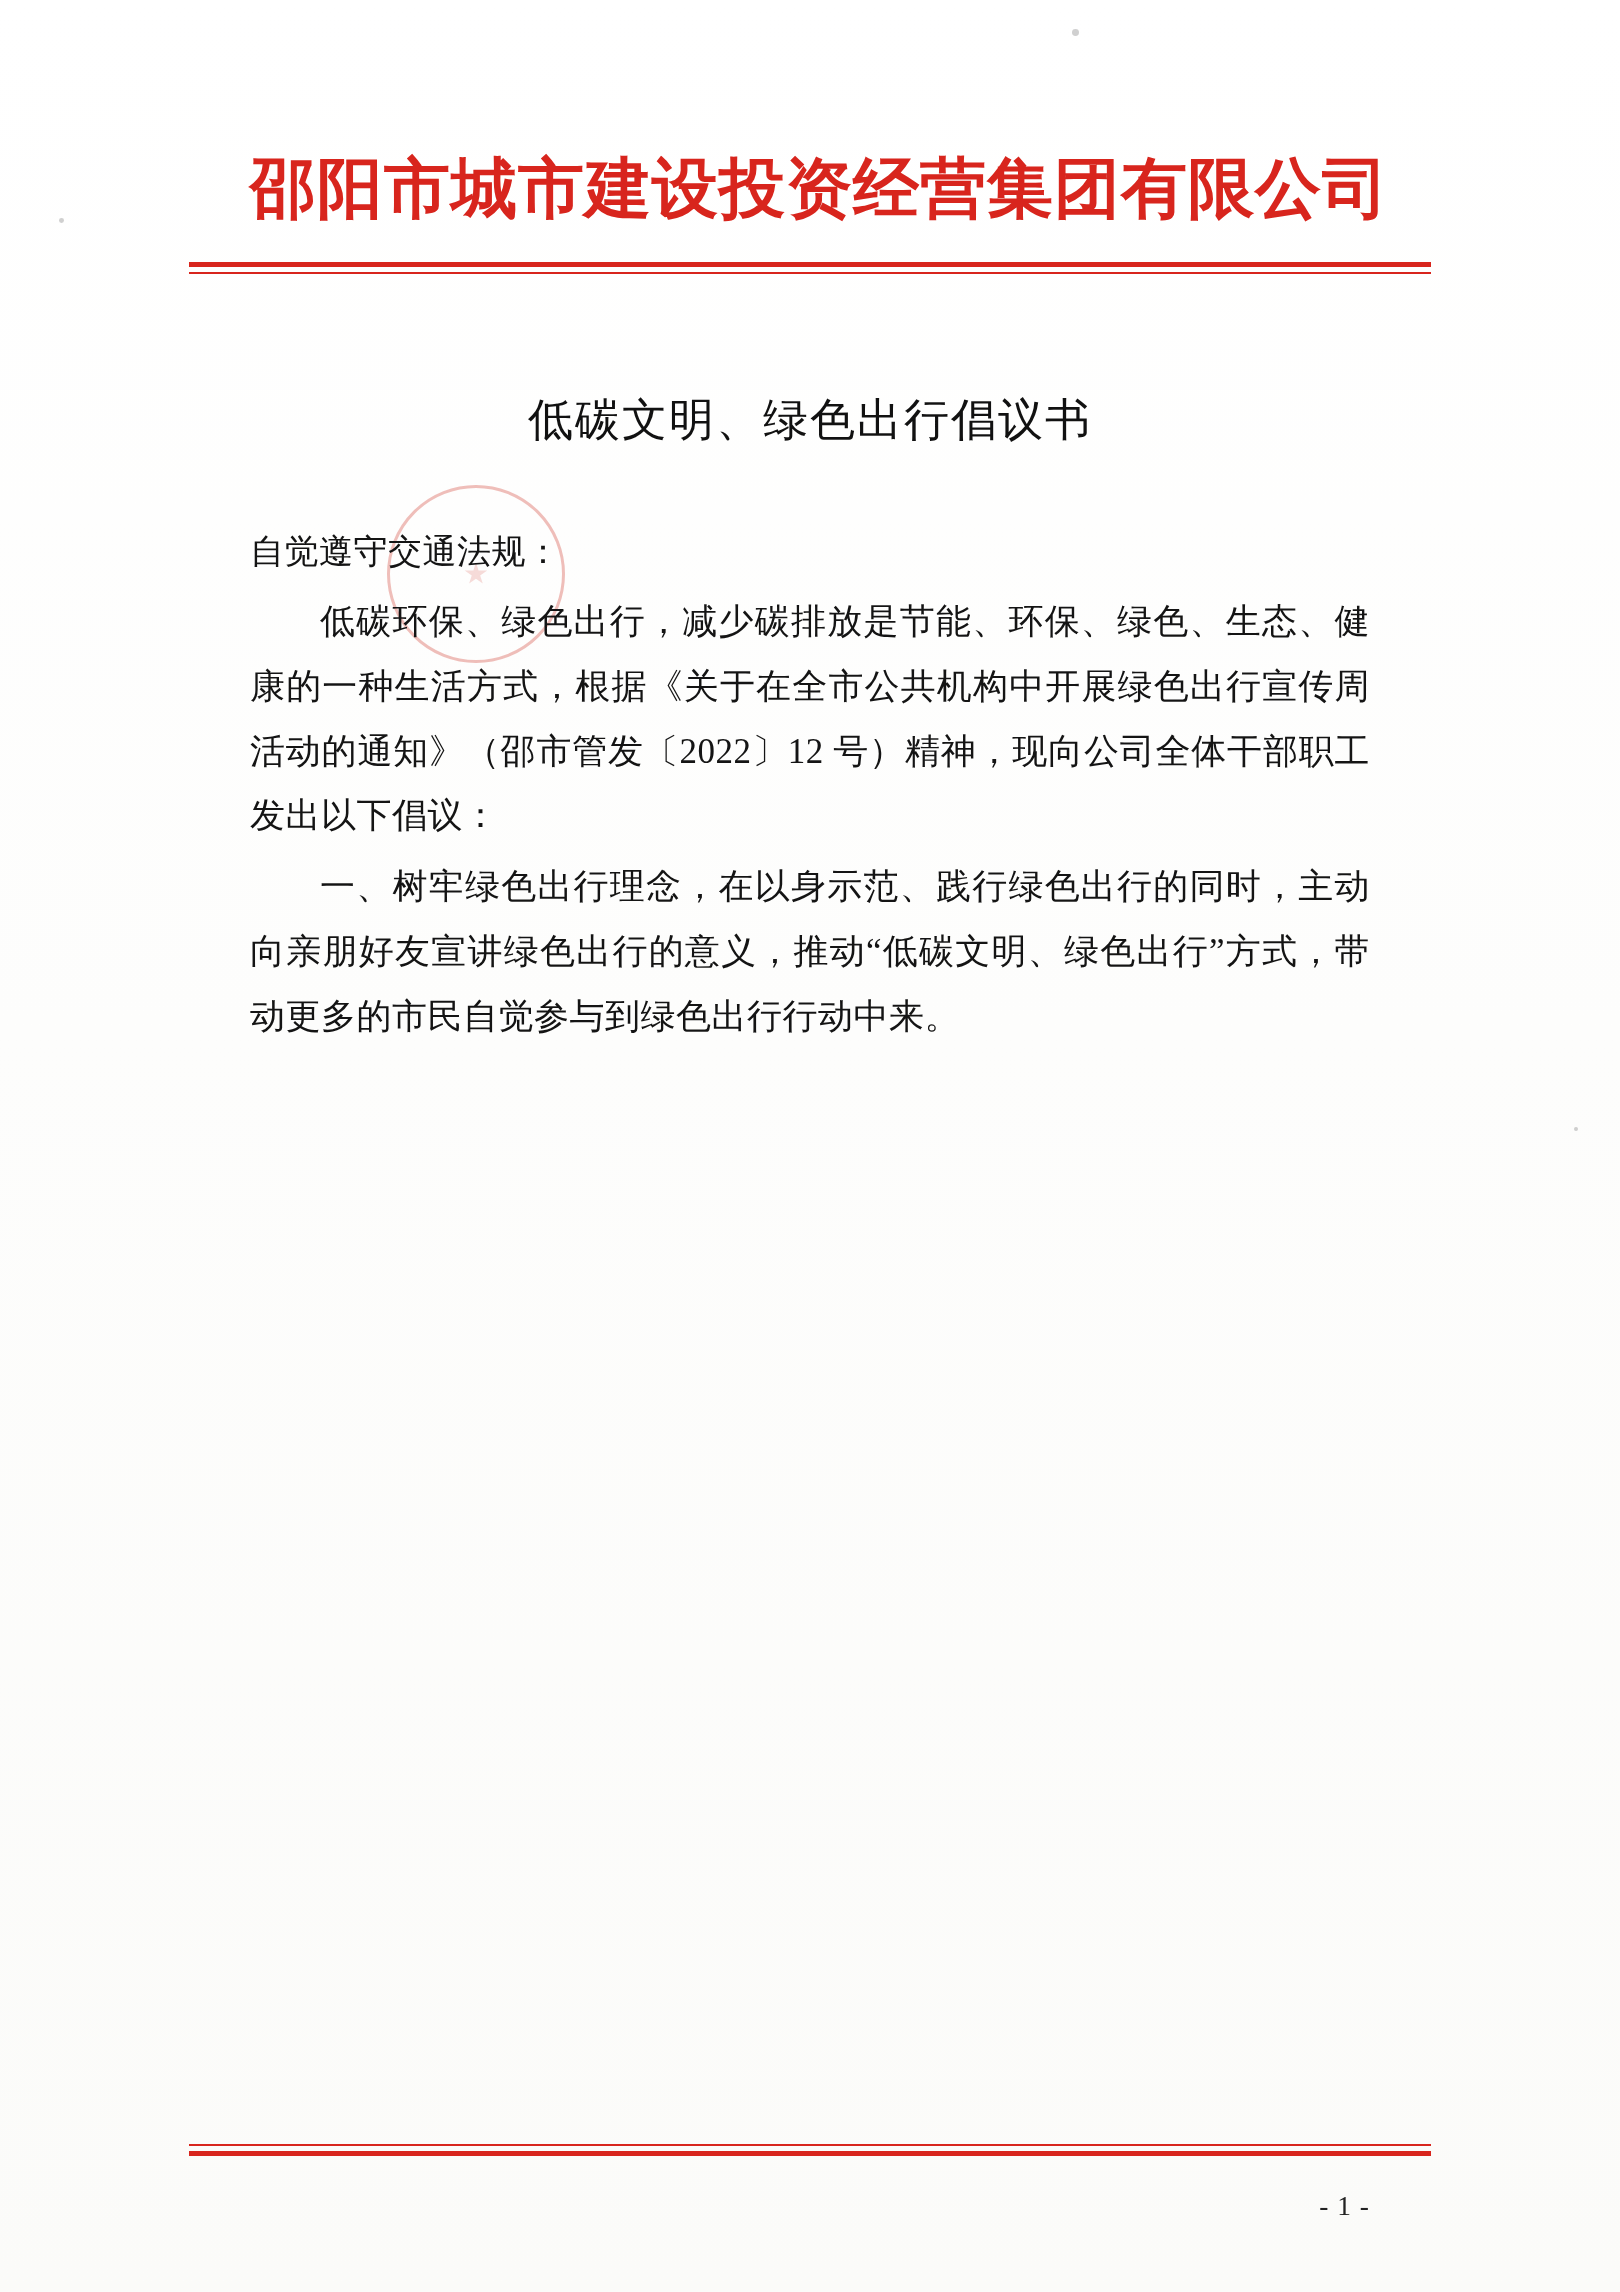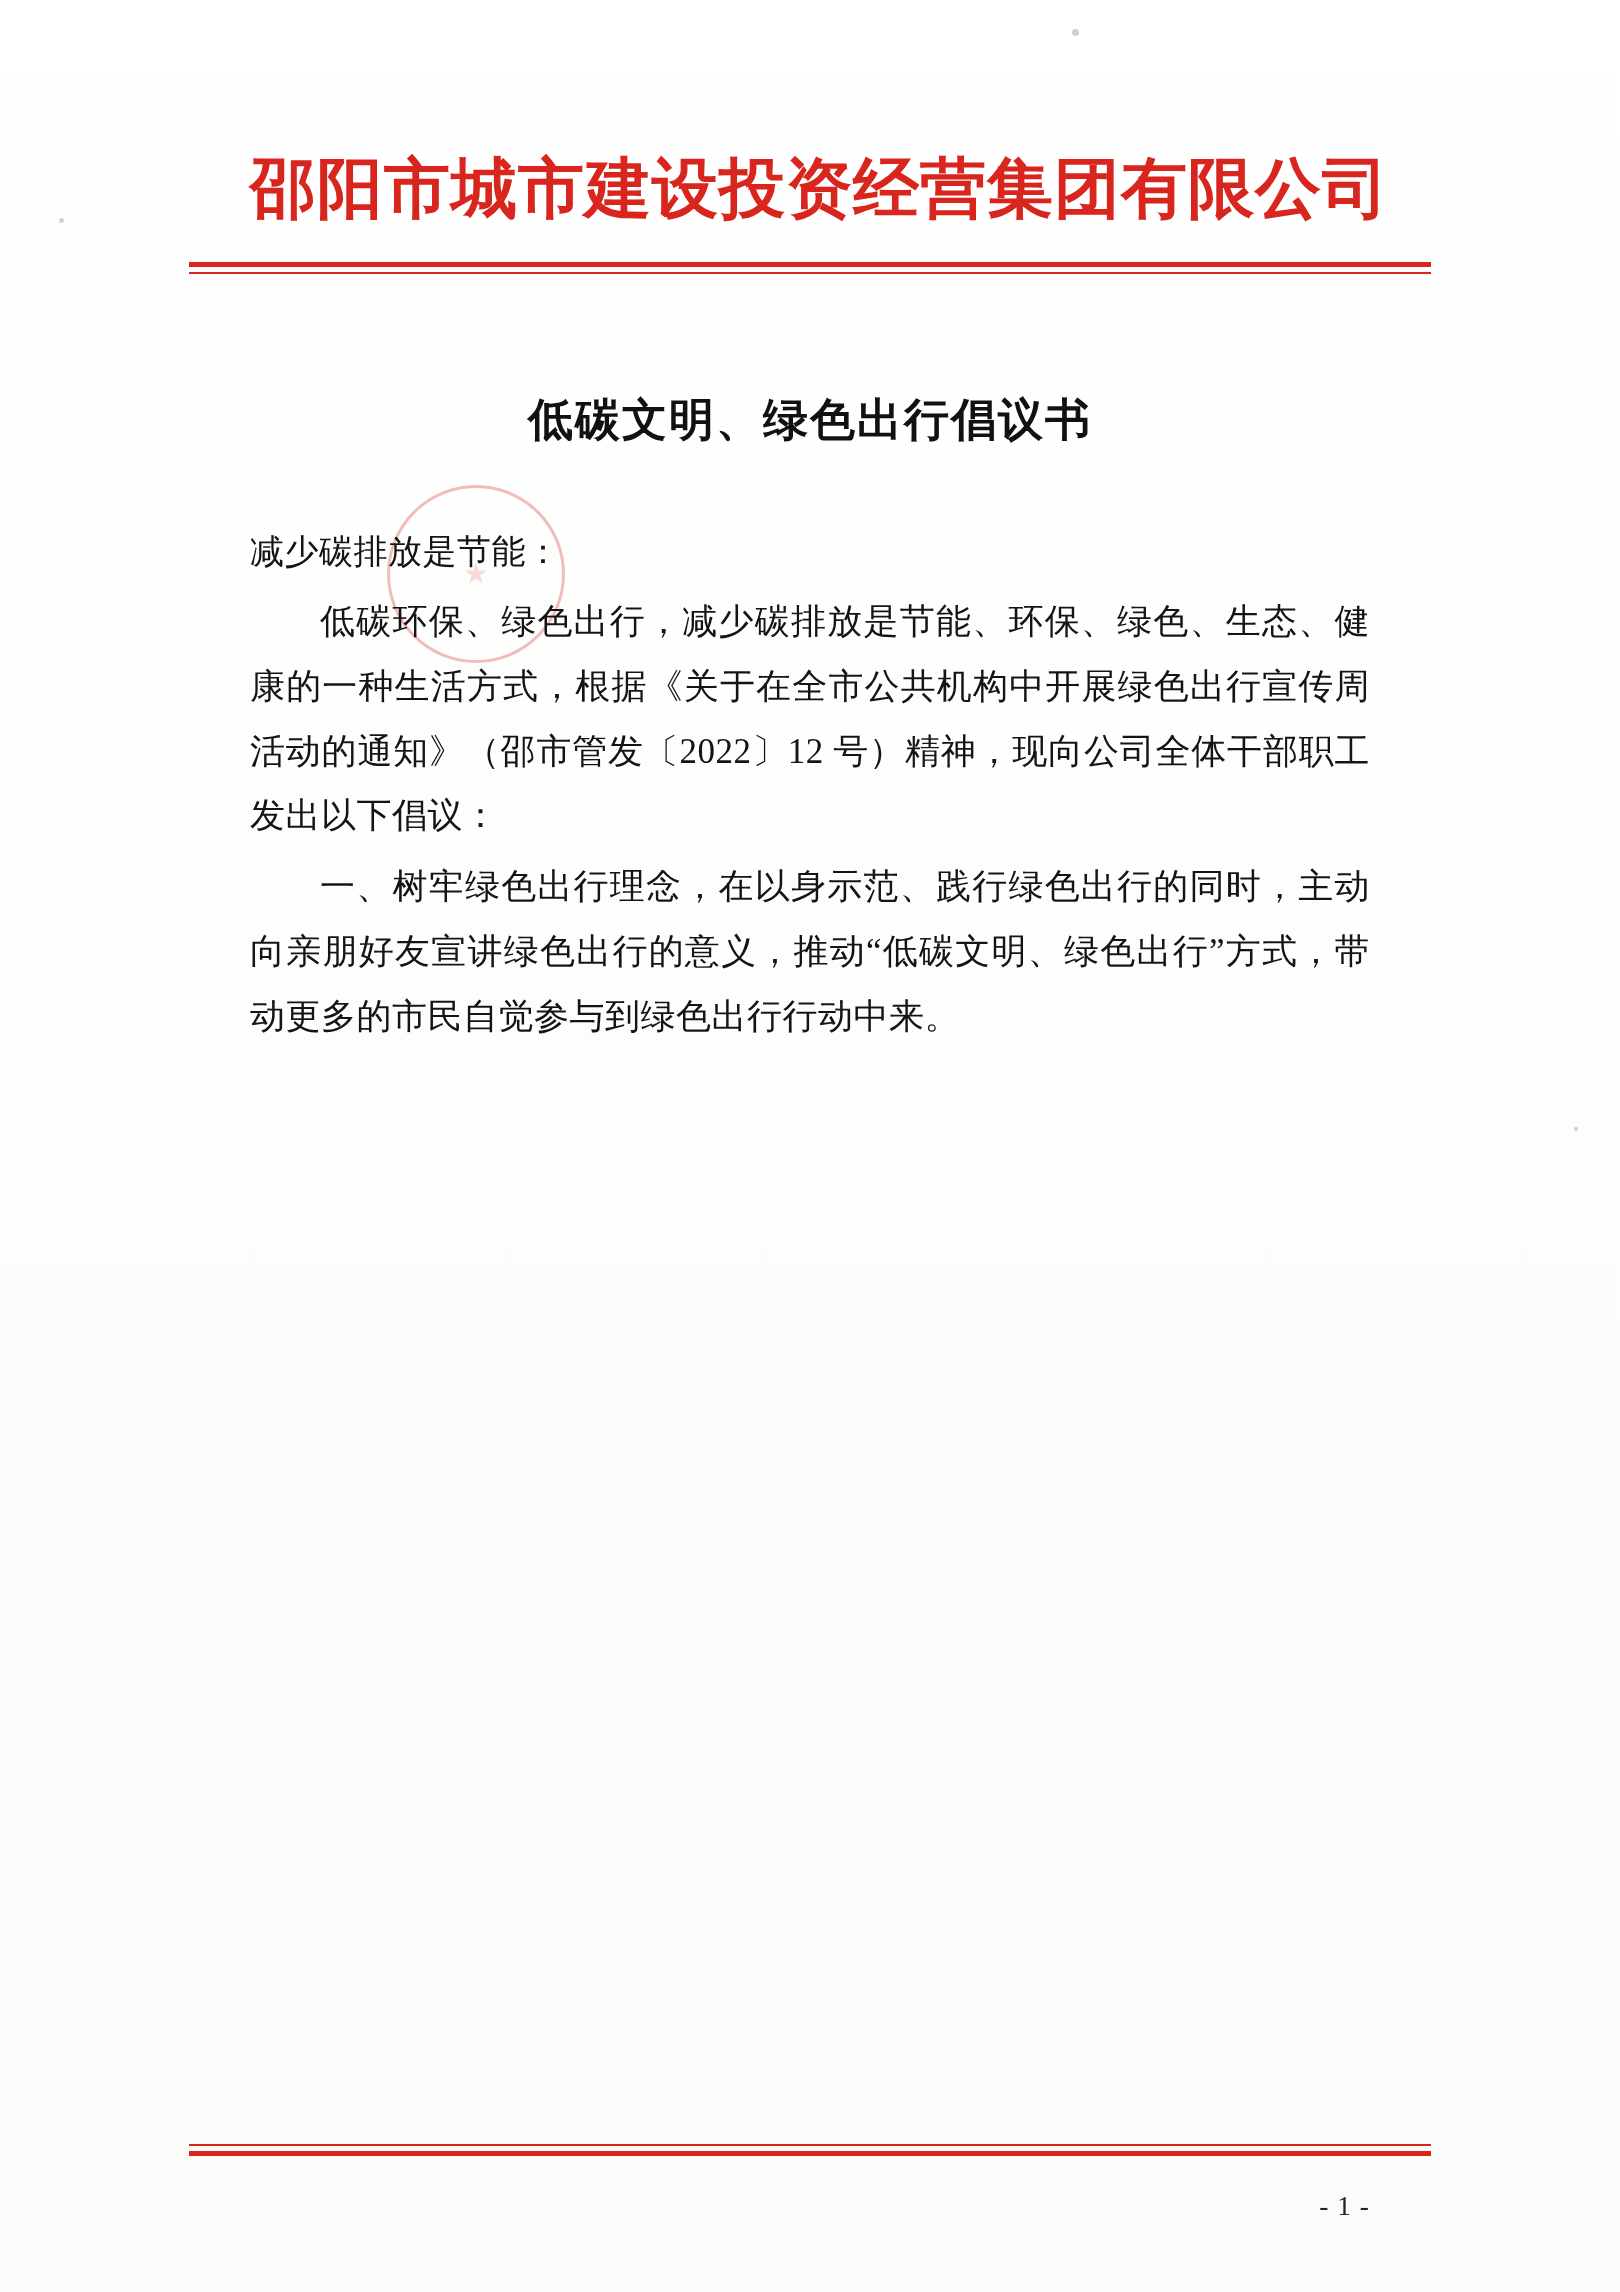--- a/index.html
+++ b/index.html
@@ -56,21 +56,21 @@
   .rule-gap {
     height: 4.9px;
   }
   .rule-thin {
     height: 2px;
     background: #d8251d;
   }
   .doc-title {
     text-align: center;
     font-family: "DejaVu Serif", "Liberation Serif", serif;
-    font-weight: bold;
+    font-weight: normal;
     font-size: 45px;
     color: #111111;
     letter-spacing: 2px;
     margin-top: 116px;
     margin-bottom: 0;
   }
   .salutation {
     font-size: 34px;
     color: #141414;
     margin-top: 71px;
@@ -163,21 +163,21 @@
     <div class="letterhead">邵阳市城市建设投资经营集团有限公司</div>
 
     <div class="letterhead-rules">
       <div class="rule-thick"></div>
       <div class="rule-gap"></div>
       <div class="rule-thin"></div>
     </div>
 
     <h1 class="doc-title">低碳文明、绿色出行倡议书</h1>
 
-    <div class="salutation">减少碳排放是节能：</div>
+    <div class="salutation">自觉遵守交通法规：</div>
 
     <p class="para">低碳环保、绿色出行，减少碳排放是节能、环保、绿色、生态、健康的一种生活方式，根据《关于在全市公共机构中开展绿色出行宣传周活动的通知》（邵市管发〔2022〕12 号）精神，现向公司全体干部职工发出以下倡议：</p>
     <p class="para">一、树牢绿色出行理念，在以身示范、践行绿色出行的同时，主动向亲朋好友宣讲绿色出行的意义，推动“低碳文明、绿色出行”方式，带动更多的市民自觉参与到绿色出行行动中来。</p>
 
   </div>
 
   <div class="footer-rules">
     <div class="rule-thin-top"></div>
     <div class="gap"></div>
     <div class="rule-thick-bottom"></div>

